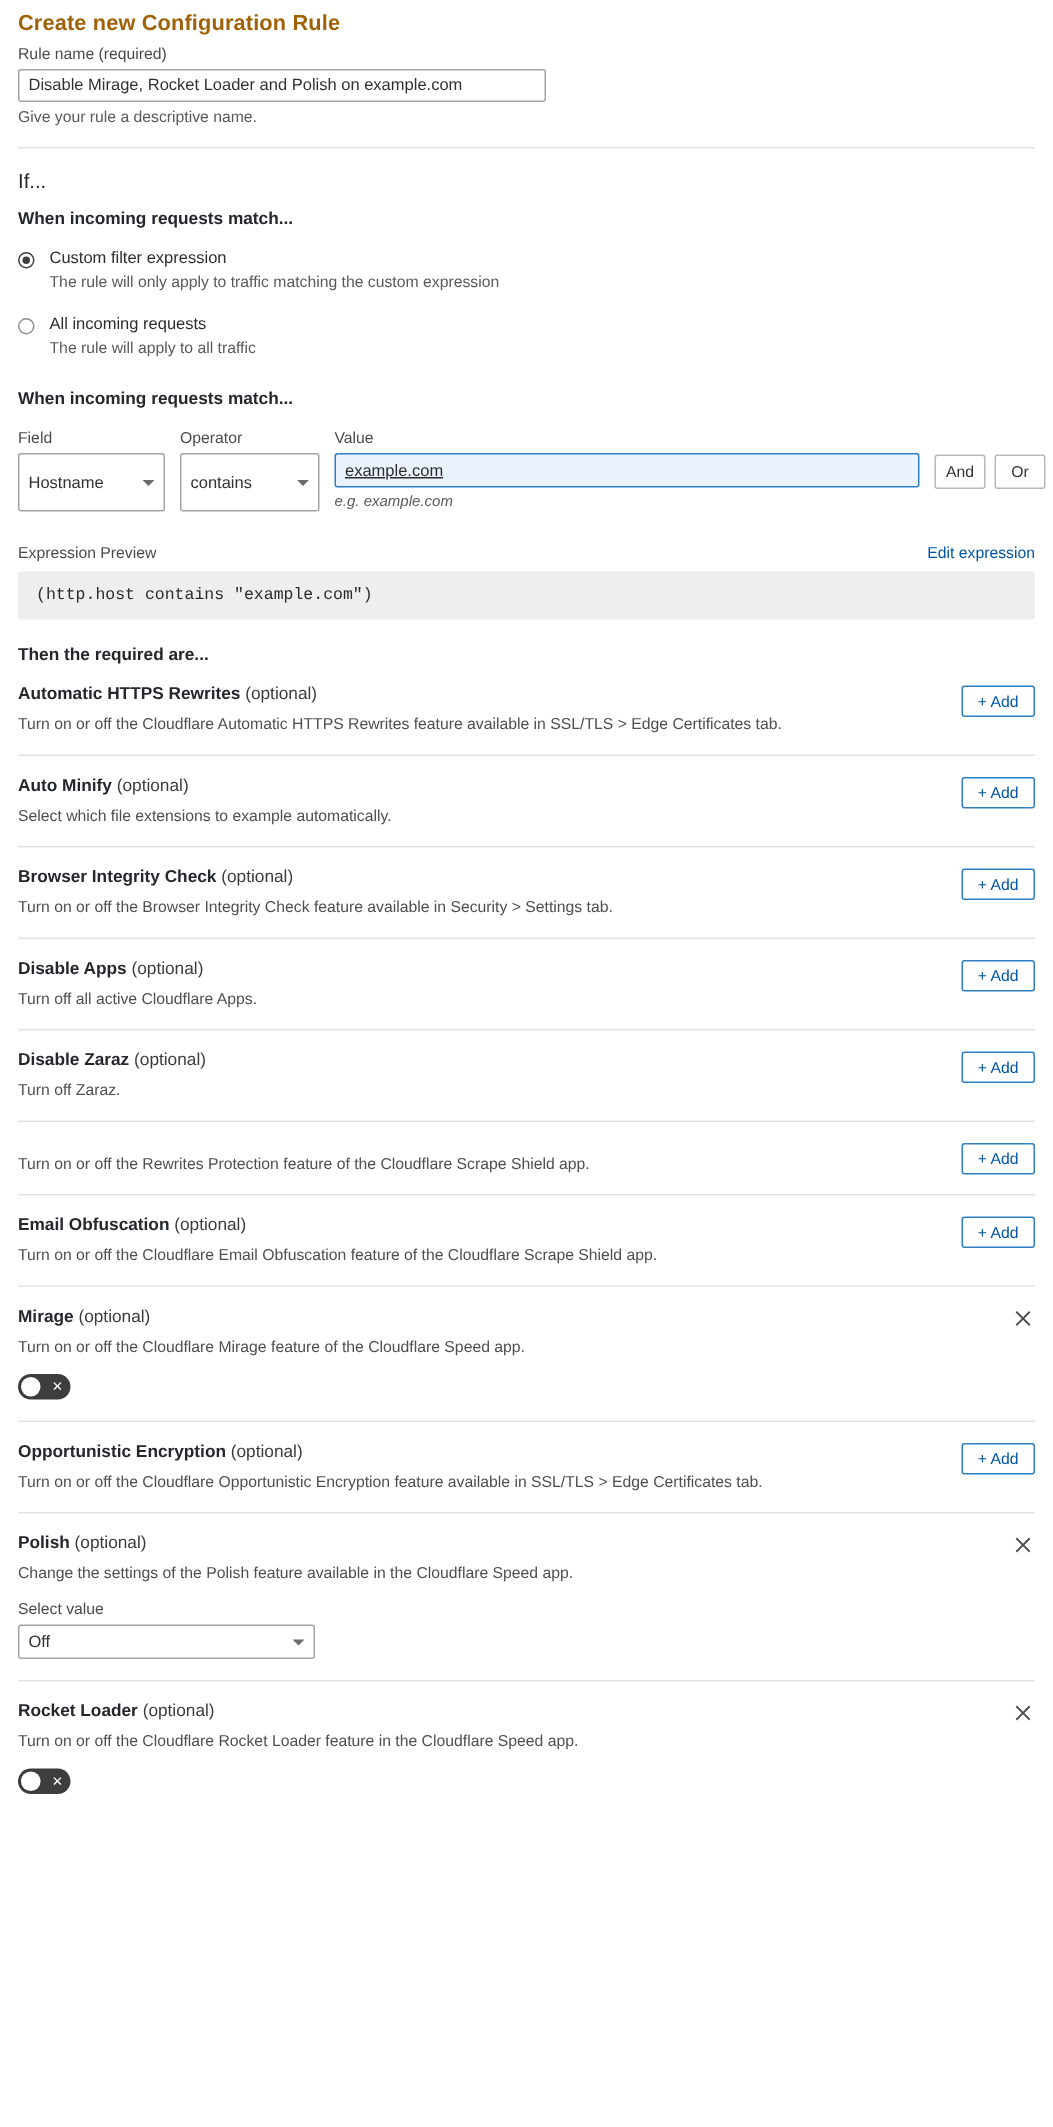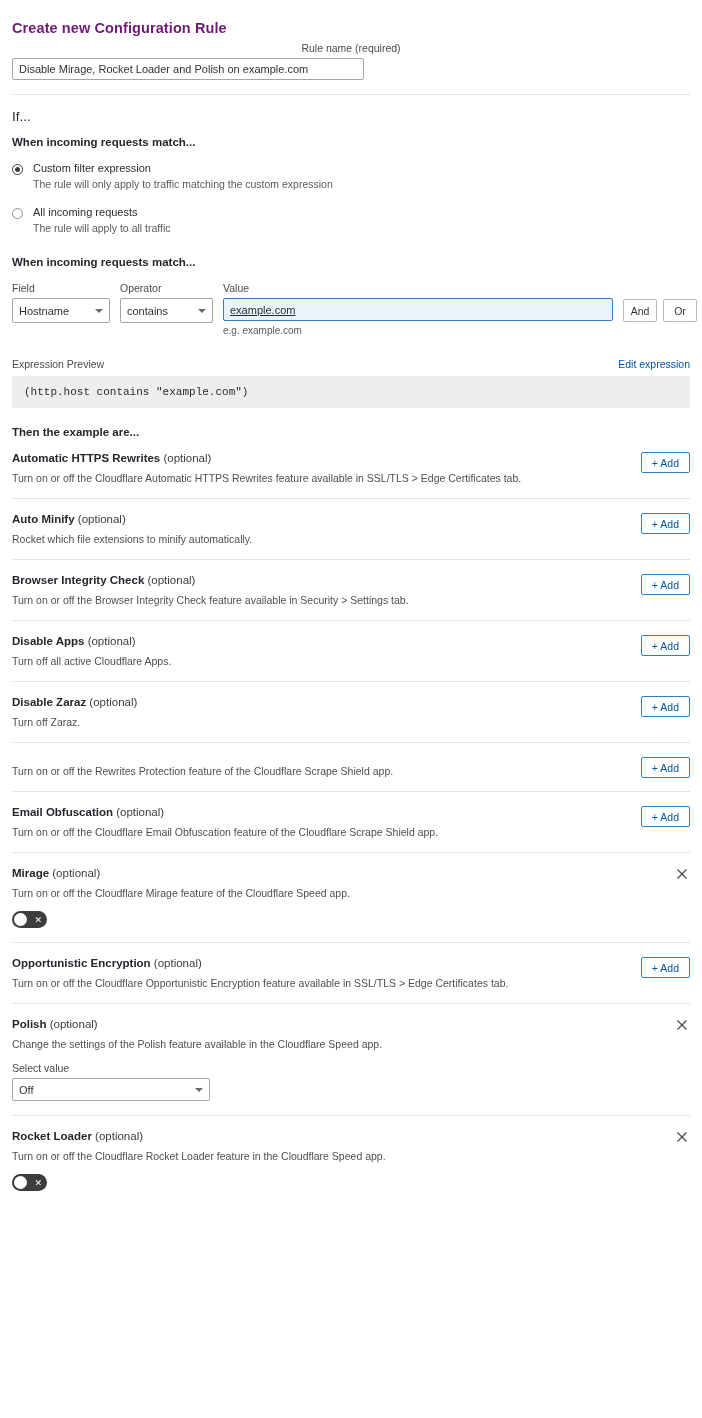--- a/index.html
+++ b/index.html
@@ -8,31 +8,29 @@
     background: #ffffff;
     font-family: "Liberation Sans", sans-serif;
     color: #313131;
   }
   body { width: 702px; min-height: 1418px; position: relative; }
   .page { padding: 0 12px; }
 
   .page-title {
     font-size: 14.5px;
     font-weight: bold;
-    color: #701a75;
+    color: #a16207;
     padding: 8px 0 6px 0;
     letter-spacing: .1px;
-    margin-top: 12px;
   }
 
   .field-label {
     font-size: 10.5px;
     color: #4b4b4b;
     margin-bottom: 4px;
-    text-align: center;
   }
   .help-text {
     font-size: 10.5px;
     color: #595959;
     margin-top: 4px;
   }
   .text-input {
     width: 352px;
     height: 22px;
     border: 1px solid #a5a5a5;
@@ -103,21 +101,21 @@
     align-items: flex-start;
     gap: 10px;
   }
   .col-label {
     font-size: 10.5px;
     color: #4b4b4b;
     margin-bottom: 4px;
   }
   .select {
     position: relative;
-    height: 25px;
+    height: 39px;
     border: 1px solid #a5a5a5;
     border-radius: 2px;
     background: #fff;
     font-size: 11px;
     color: #313131;
     display: flex;
     align-items: center;
     padding: 0 18px 0 6px;
   }
   .select .caret {
@@ -140,20 +138,21 @@
     font-size: 11px;
     padding: 0 6px;
     color: #2d2d2d;
     font-family: "Liberation Sans", sans-serif;
     text-decoration: underline;
   }
   .value-hint {
     font-size: 10px;
     color: #5a5a5a;
     margin-top: 4px;
+    font-style: italic;
   }
   .btn-outline {
     height: 23px;
     min-width: 34px;
     border: 1px solid #b9b9b9;
     border-radius: 2px;
     background: #fff;
     font-size: 10.5px;
     color: #333;
     cursor: pointer;
@@ -272,20 +271,21 @@
 </head>
 <body>
 
 <div class="page">
 
   <div class="page-title">Create new Configuration Rule</div>
 
   <div>
     <div class="field-label">Rule name (required)</div>
     <input class="text-input" type="text" value="Disable Mirage, Rocket Loader and Polish on example.com" style="">
+    <div class="help-text">Give your rule a descriptive name.</div>
   </div>
 
   <hr class="sep">
 
   <div class="section-title">If...</div>
   <div class="sub-title">When incoming requests match...</div>
 
   <div class="radio-row">
     <div class="radio checked"></div>
     <div class="radio-text">
@@ -332,37 +332,37 @@
       <button class="btn-outline">Or</button>
     </div>
   </div>
 
   <div class="preview-head">
     <span class="ph-label">Expression Preview</span>
     <a class="link">Edit expression</a>
   </div>
   <div class="preview-box">(http.host contains "example.com")</div>
 
-  <div class="then-title">Then the example are...</div>
+  <div class="then-title">Then the required are...</div>
 
   <div class="setting">
     <div class="s-title">
       <span>Automatic HTTPS Rewrites</span>
       <span class="opt">(optional)</span>
     </div>
     <div class="s-desc">Turn on or off the Cloudflare Automatic HTTPS Rewrites feature available in SSL/TLS &gt; Edge Certificates tab.</div>
     <button class="add-btn">+ Add</button>
   </div>
 
   <div class="setting">
     <div class="s-title">
       <span>Auto Minify</span>
       <span class="opt">(optional)</span>
     </div>
-    <div class="s-desc">Rocket which file extensions to minify automatically.</div>
+    <div class="s-desc">Select which file extensions to example automatically.</div>
     <button class="add-btn">+ Add</button>
   </div>
 
   <div class="setting">
     <div class="s-title">
       <span>Browser Integrity Check</span>
       <span class="opt">(optional)</span>
     </div>
     <div class="s-desc">Turn on or off the Browser Integrity Check feature available in Security &gt; Settings tab.</div>
     <button class="add-btn">+ Add</button>

